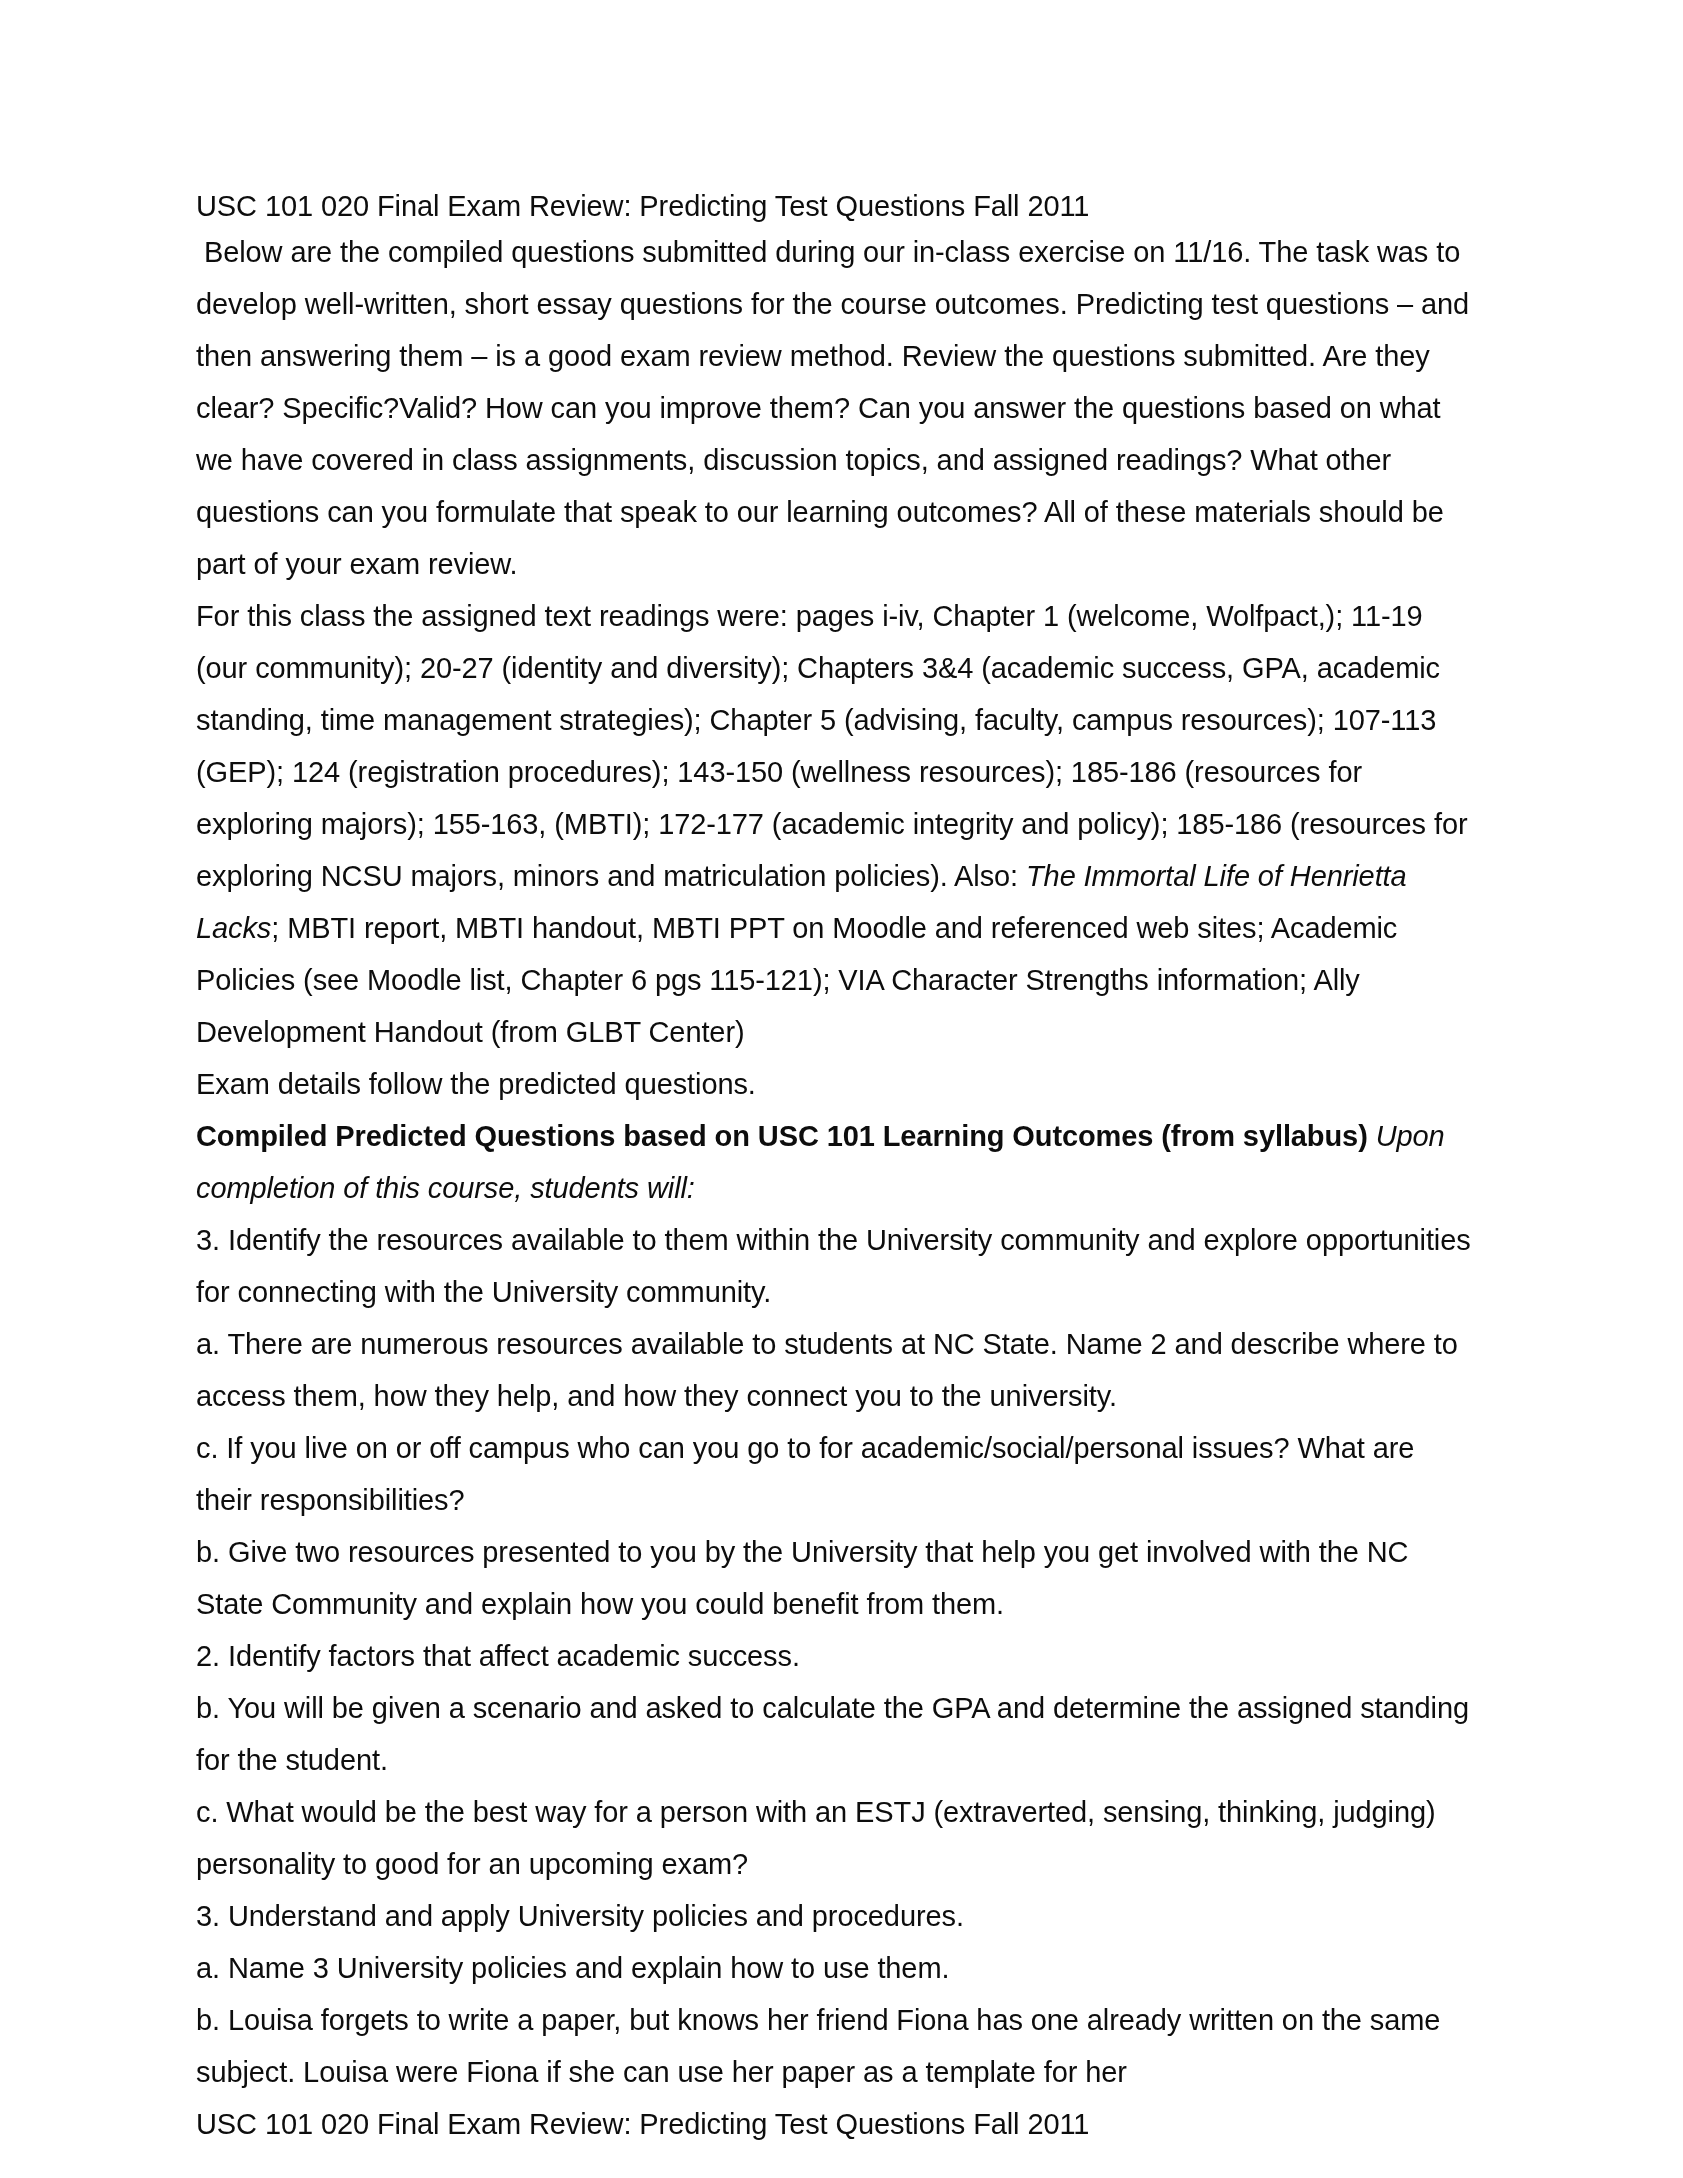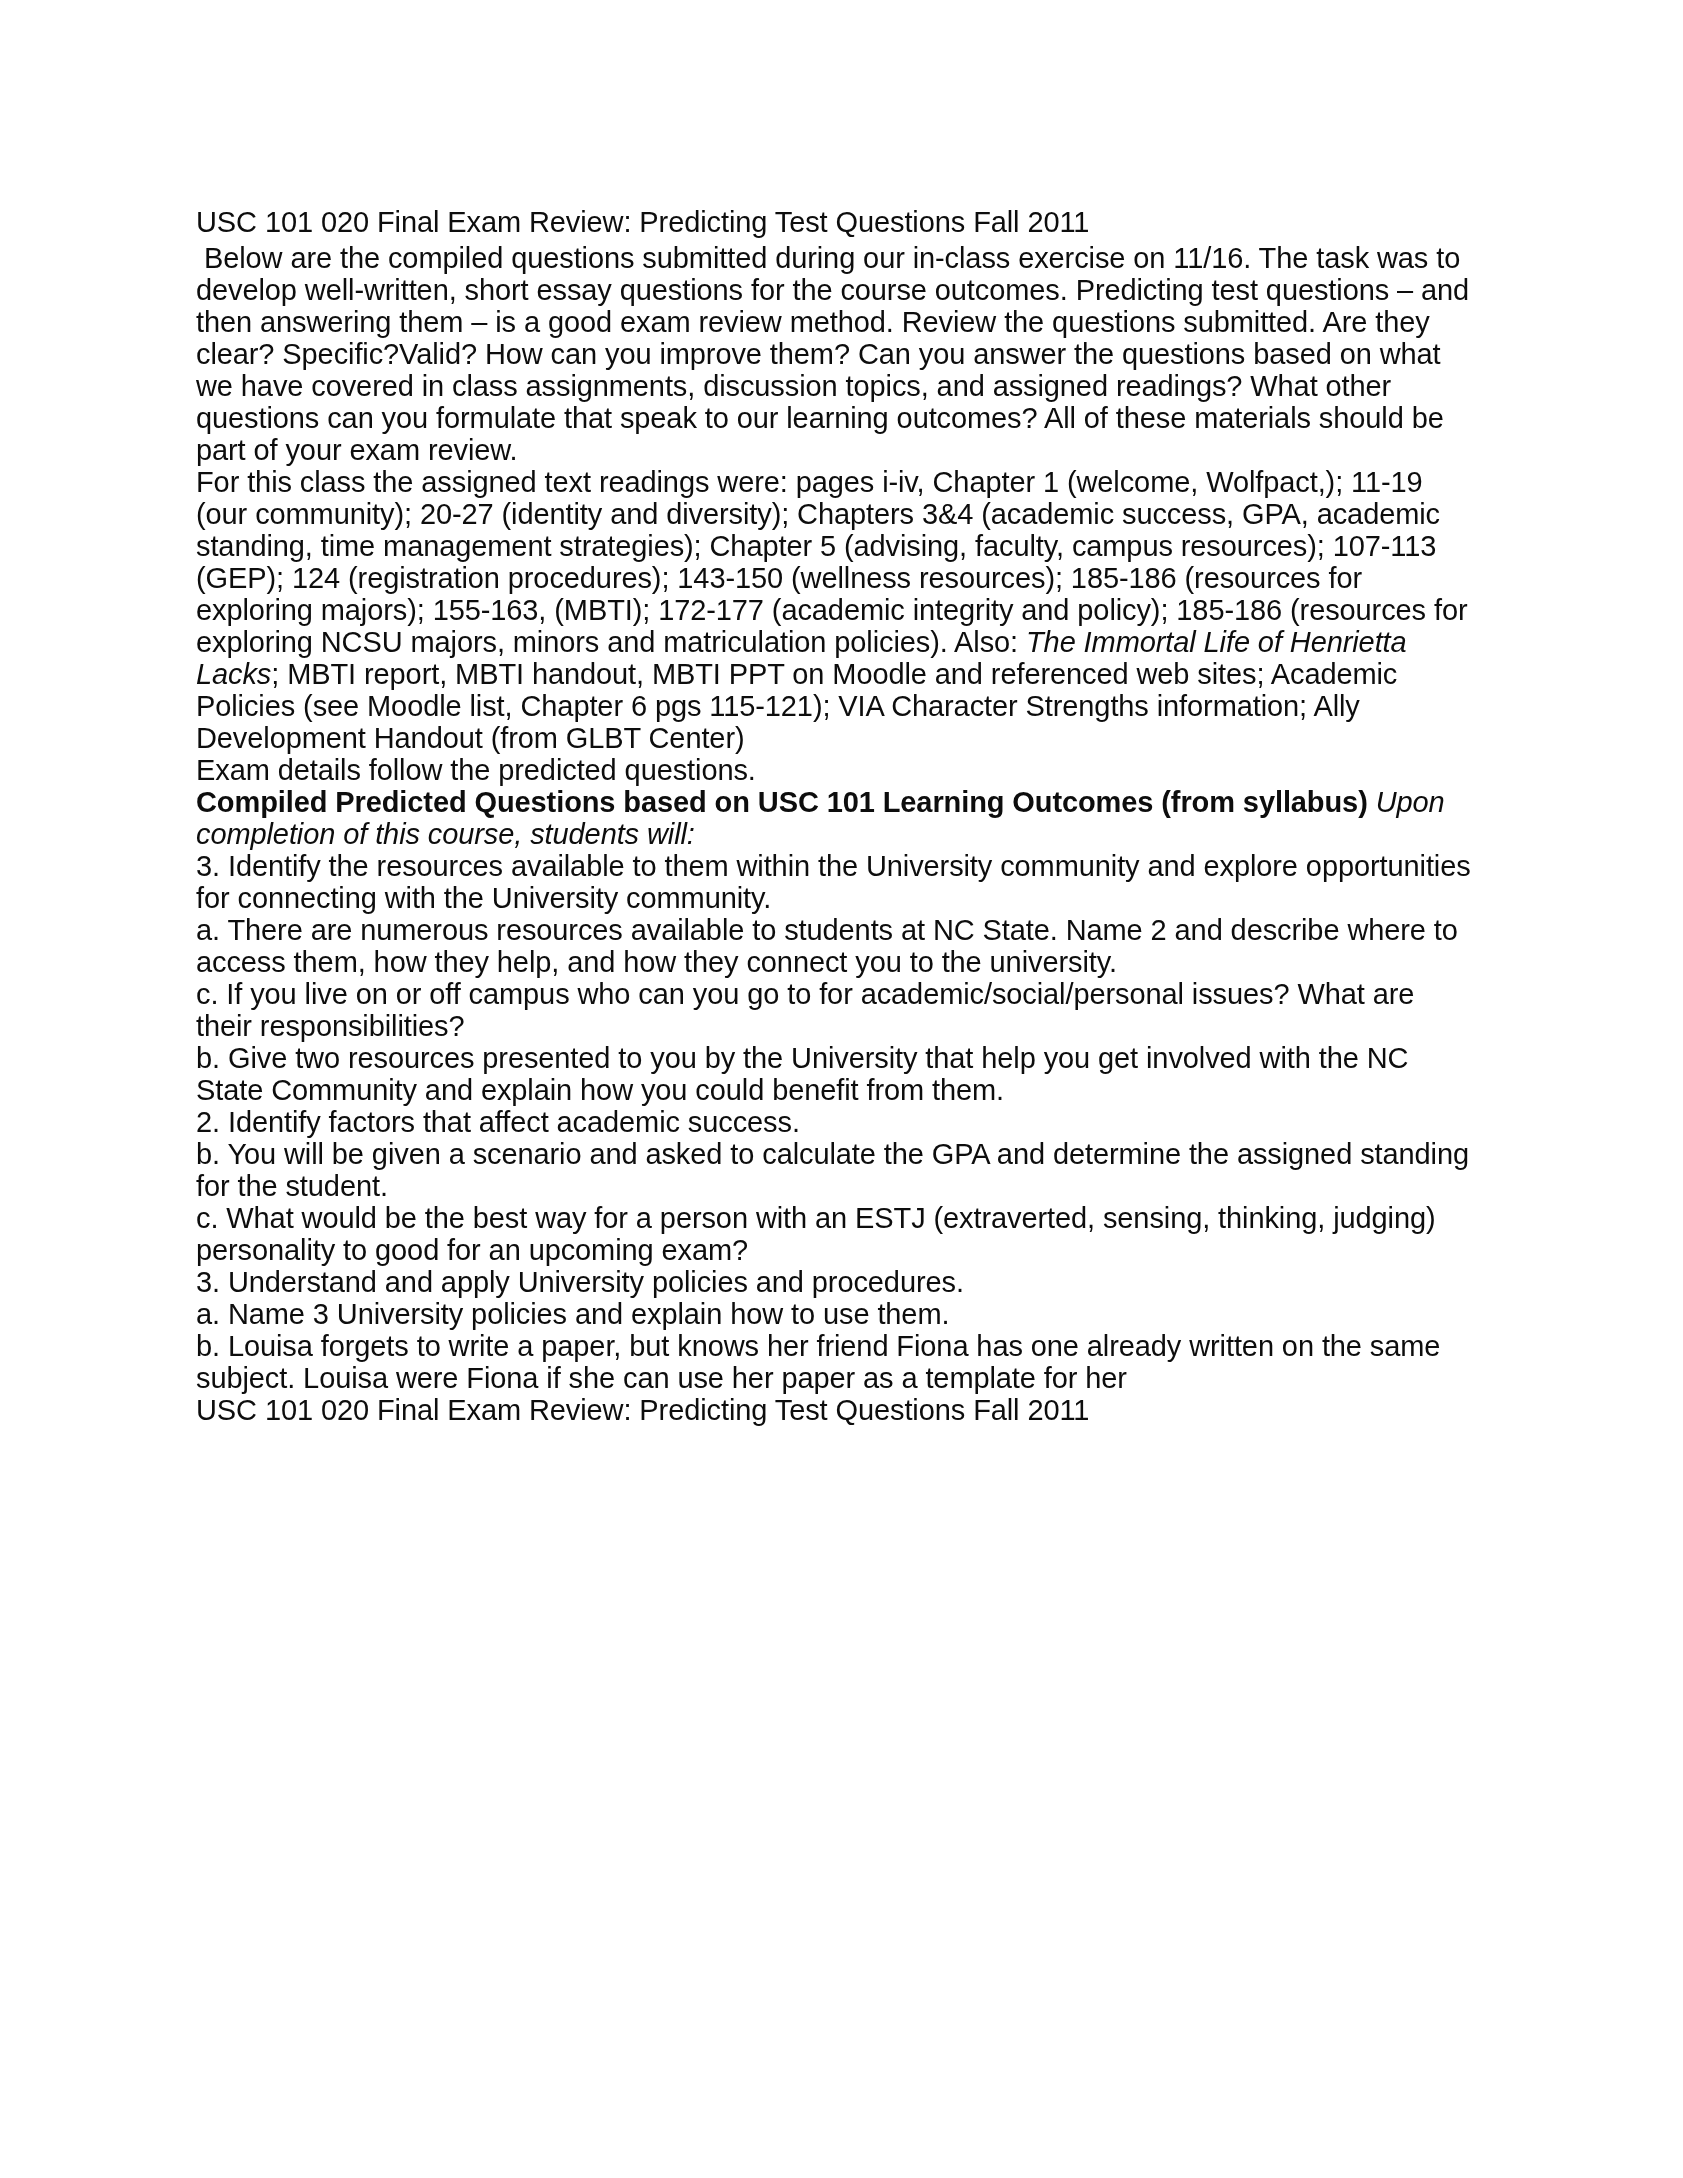--- a/index.html
+++ b/index.html
@@ -17,27 +17,27 @@
   .page {
     position: relative;
     width: 1683px;
     height: 2178px;
     background: #ffffff;
     box-sizing: border-box;
   }
   .doc-body {
     position: absolute;
     left: 196px;
-    top: 202px;
+    top: 186px;
     width: 1277px;
   }
   .line,
   .para {
     font-size: 29px;
-    line-height: 32px;
+    line-height: 52px;
     letter-spacing: -0.1px;
     word-spacing: 0px;
     text-align: left;
     color: #0d0d0d;
     margin: 0;
     font-weight: 400;
     white-space: pre-wrap;
   }
   .para {
     text-indent: 0;

